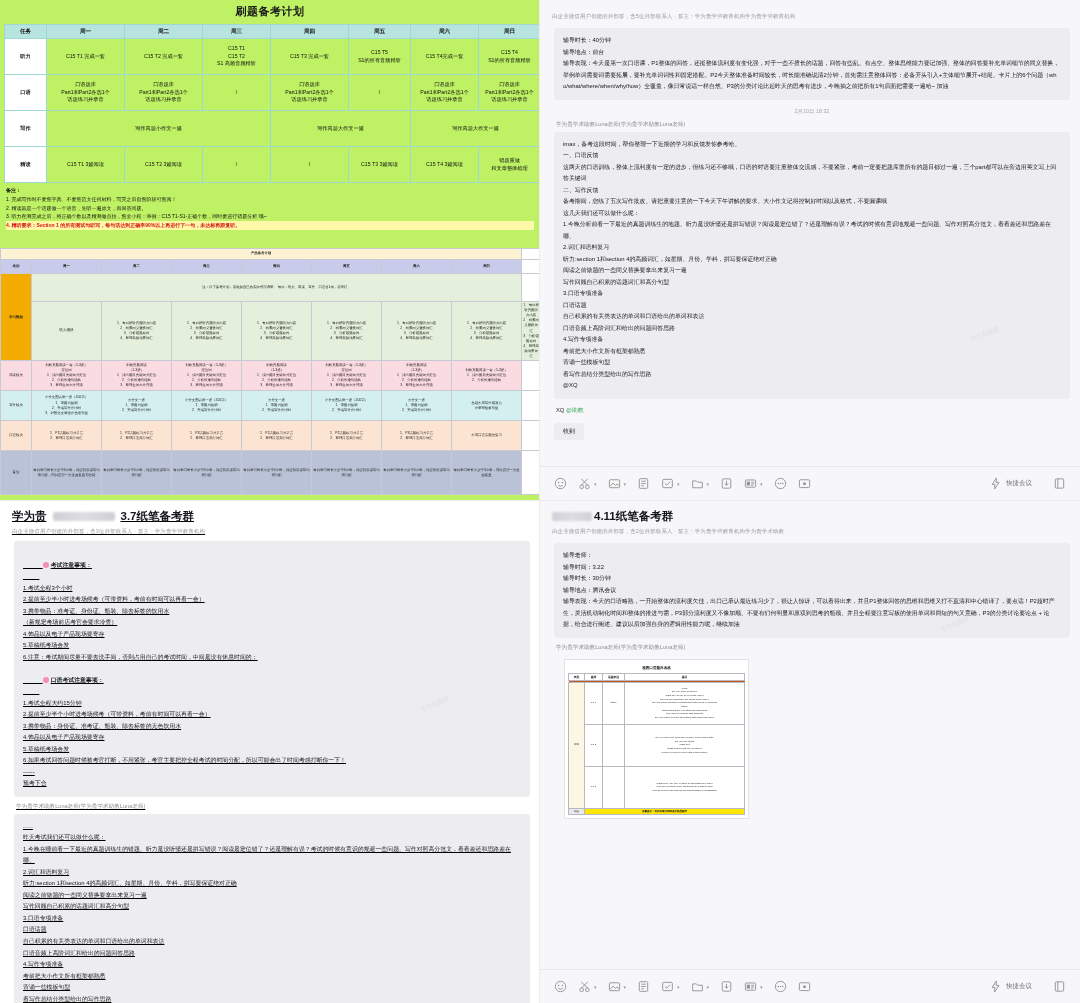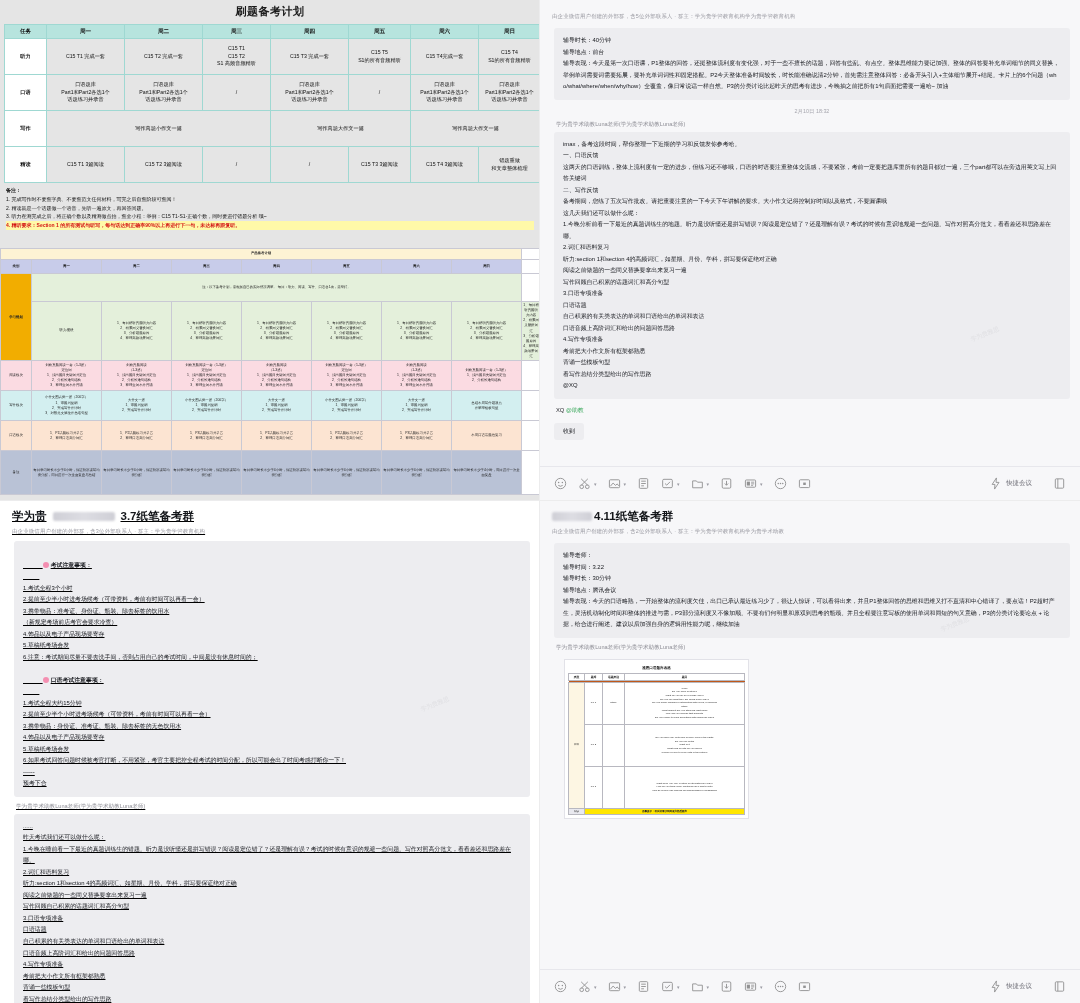--- a/index.html
+++ b/index.html
@@ -6,21 +6,21 @@
   * { box-sizing: border-box; margin: 0; padding: 0; }
   html, body {
     width: 1080px; height: 1003px;
     background: #ffffff;
     font-family: "Liberation Sans", "DejaVu Sans", sans-serif;
     overflow: hidden;
   }
   .page { position: relative; width: 1080px; height: 1003px; background: #fff; }
 
   
-  .quad { position: absolute; overflow: hidden; background: #e5e5e5; }
+  .quad { position: absolute; overflow: hidden; background: #bef264; }
   #q-tl { left: 0;   top: 0;   width: 540px; height: 500px; }
   #q-tr { left: 540px; top: 0; width: 540px; height: 500px; background:#f7f7f9; }
   #q-bl { left: 0;   top: 500px; width: 540px; height: 645px; text-decoration: underline; }
   #q-br { left: 540px; top: 500px; width: 540px; height: 503px; background:#f7f7f9; }
 
   
   .plan-wrap { padding: 0 2px; }
   .plan-title {
     text-align: center; font-weight: bold; font-size: 11px; color: #1a1a1a;
     padding: 4px 0 5px 0; letter-spacing: .5px;

